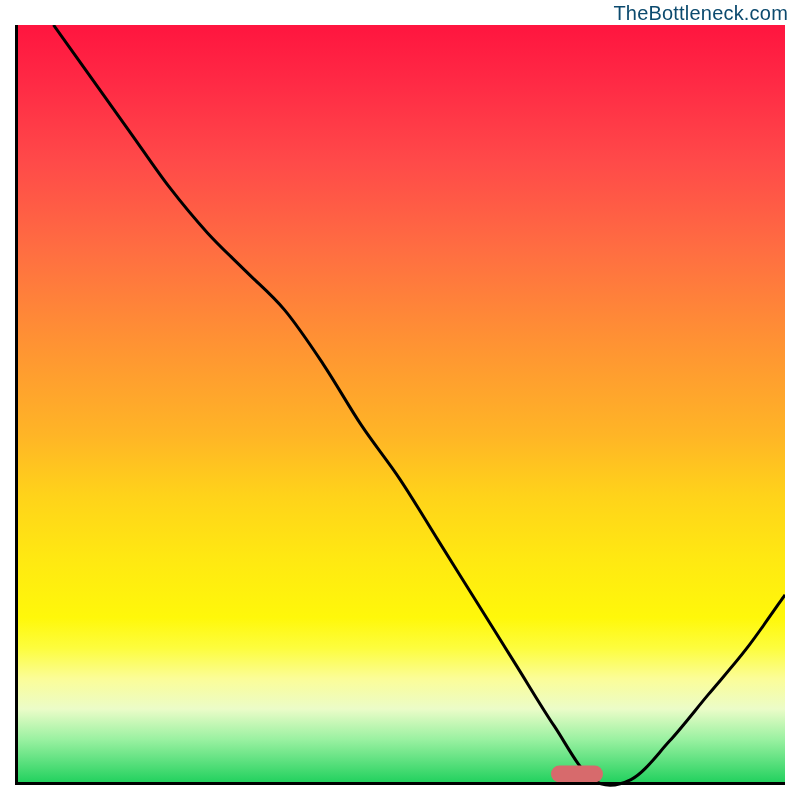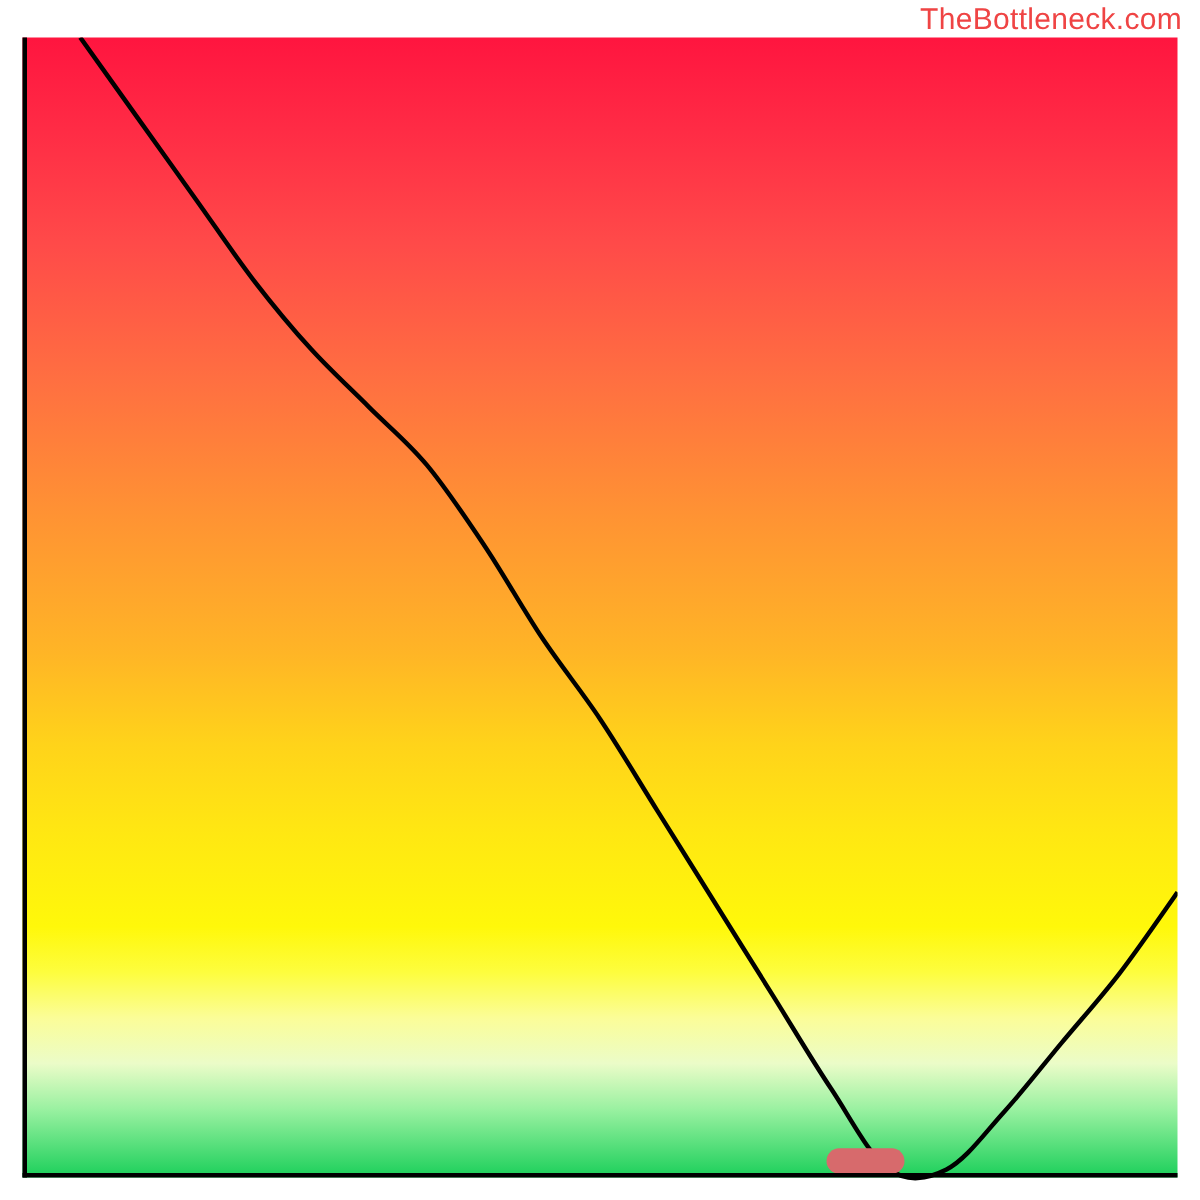--- a/index.html
+++ b/index.html
@@ -9,21 +9,21 @@
     height: 800px;
     background: #ffffff;
     font-family: Arial, Helvetica, sans-serif;
     overflow: hidden;
   }
   .attribution {
     position: absolute;
     top: 2px;
     right: 12px;
     font-size: 20px;
-    color: #ef4444;
+    color: #0c4a6e;
     font-weight: 500;
     letter-spacing: 0.2px;
     z-index: 20;
   }
   .frame {
     position: absolute;
     left: 15px;
     top: 25px;
     width: 770px;
     height: 760px;

